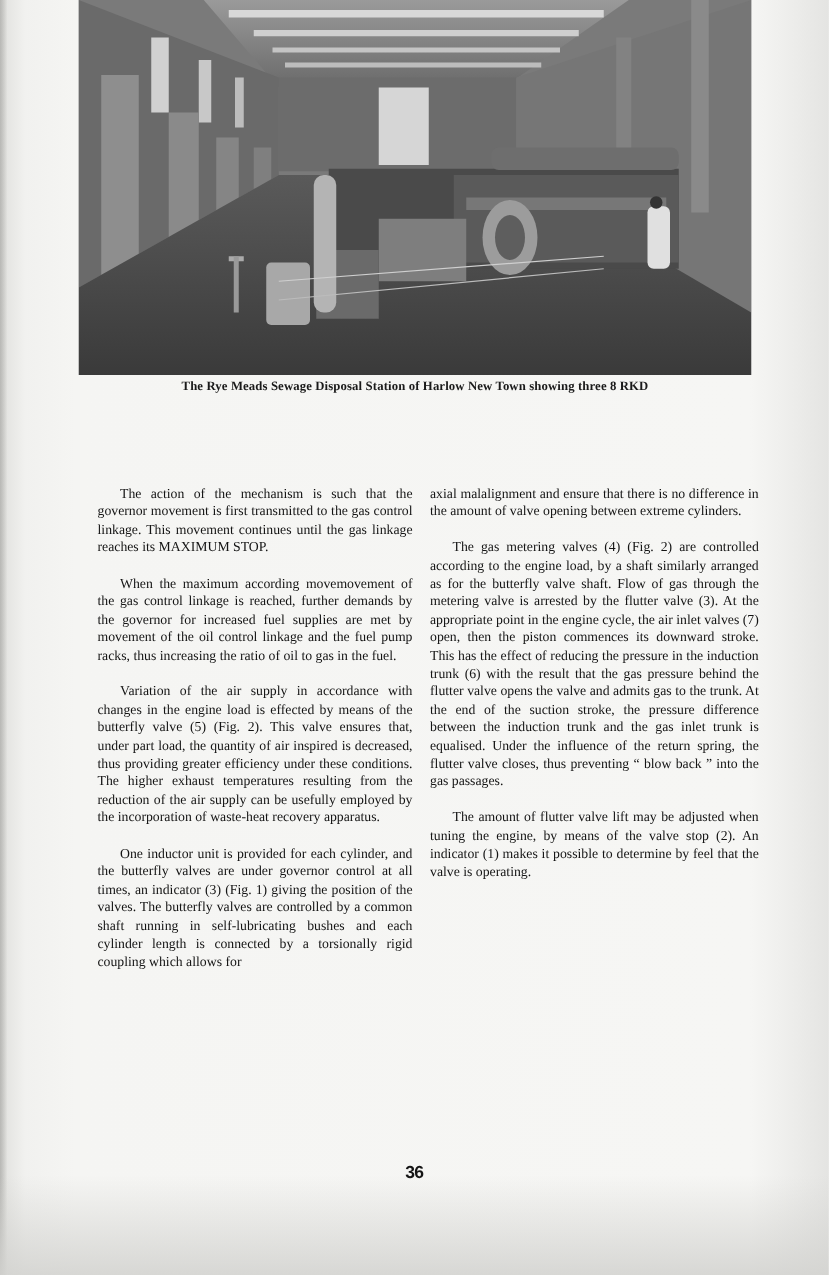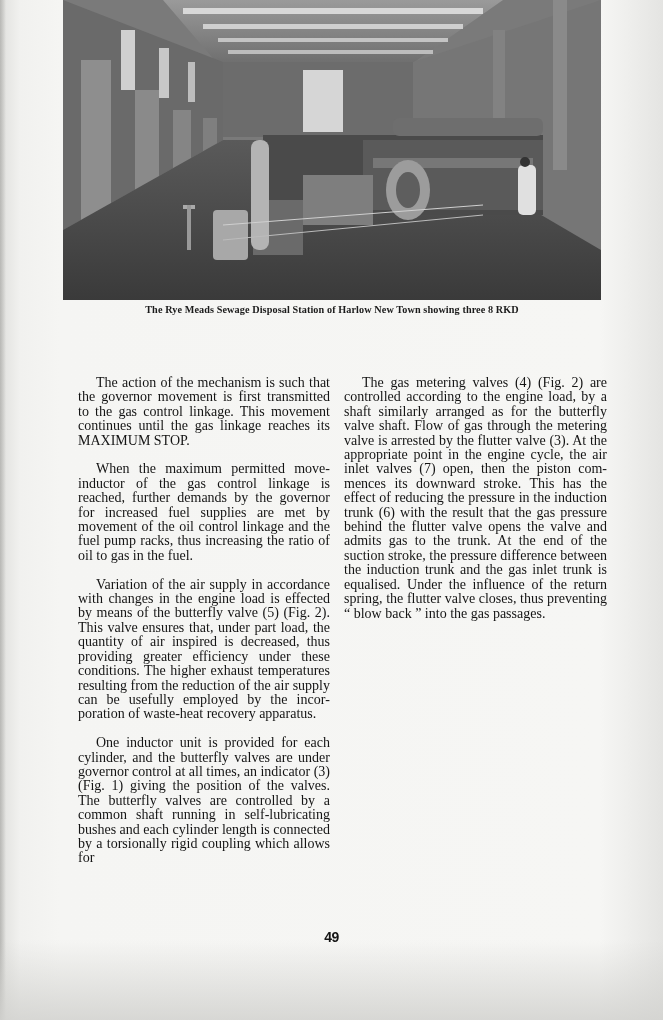--- a/index.html
+++ b/index.html
@@ -26,21 +26,21 @@
       position: absolute; left: 63px; top: 0; width: 538px; height: 300px;
       background: #3c3c3c; overflow: hidden;
     }
     .photo svg { display: block; width: 100%; height: 100%; }
     .caption {
       position: absolute; left: 63px; top: 302px; width: 538px;
       text-align: center; font-size: 10.2px; line-height: 16px; font-weight: bold;
       color: #1a1a1a; letter-spacing: 0.1px;
     }
     .col {
-      position: absolute; top: 376px; font-size: 14px; line-height: 14.4px;
+      position: absolute; top: 388px; font-size: 11px; line-height: 14.4px;
       text-align: justify; hyphens: manual;
     }
     .col.left { left: 78px; width: 252px; }
     .col.right { left: 344px; width: 263px; }
     .col p { margin: 0 0 14.4px 0; text-indent: 18px; }
     .col p.noindent { text-indent: 0; }
     .page-number {
       position: absolute; top: 929px; left: 0; width: 663px; text-align: center;
       font-size: 14px; font-weight: bold; font-family: "Liberation Sans", "DejaVu Sans", sans-serif;
       letter-spacing: -0.5px;
@@ -113,23 +113,25 @@
       <line x1="160" y1="240" x2="420" y2="215" stroke="#bcbcbc" stroke-width="1"></line>
     </svg>
   </div>
 
   <div class="caption">
     <div>The Rye Meads Sewage Disposal Station of Harlow New Town showing three 8 RKD</div>
   </div>
 
   <div class="col left">
     <p>The action of the mechanism is such that the governor movement is first transmitted to the gas control linkage. This movement continues until the gas linkage reaches its MAXIMUM STOP.</p>
-    <p>When the maximum permitted move­inductor of the gas control linkage is reached, further demands by the governor for increased fuel supplies are met by movement of the oil control linkage and the fuel pump racks, thus increasing the ratio of oil to gas in the fuel.</p>
+    <p>When the maximum according move­movement of the gas control linkage is reached, further demands by the governor for increased fuel supplies are met by movement of the oil control linkage and the fuel pump racks, thus increasing the ratio of oil to gas in the fuel.</p>
     <p>Variation of the air supply in accord­ance with changes in the engine load is effected by means of the butterfly valve (5) (Fig. 2). This valve ensures that, under part load, the quantity of air inspired is decreased, thus providing greater efficiency under these conditions. The higher exhaust temperatures result­ing from the reduction of the air supply can be usefully employed by the incor­poration of waste-heat recovery appara­tus.</p>
     <p>One inductor unit is provided for each cylinder, and the butterfly valves are under governor control at all times, an indicator (3) (Fig. 1) giving the position of the valves. The butterfly valves are controlled by a common shaft running in self-lubricating bushes and each cylinder length is connected by a torsion­ally rigid coupling which allows for</p>
   </div>
 
   <div class="col right">
+    <p class="noindent">axial malalignment and ensure that there is no difference in the amount of valve opening between extreme cylinders.</p>
     <p>The gas metering valves (4) (Fig. 2) are controlled according to the engine load, by a shaft similarly arranged as for the butterfly valve shaft. Flow of gas through the metering valve is arrested by the flutter valve (3). At the appropri­ate point in the engine cycle, the air inlet valves (7) open, then the piston com­mences its downward stroke. This has the effect of reducing the pressure in the induction trunk (6) with the result that the gas pressure behind the flutter valve opens the valve and admits gas to the trunk. At the end of the suction stroke, the pressure difference between the in­duction trunk and the gas inlet trunk is equalised. Under the influence of the return spring, the flutter valve closes, thus preventing “ blow back ” into the gas passages.</p>
+    <p>The amount of flutter valve lift may be adjusted when tuning the engine, by means of the valve stop (2). An indicator (1) makes it possible to determine by feel that the valve is operating.</p>
   </div>
 
-  <div class="page-number">49</div>
+  <div class="page-number">36</div>
 </div>
 
 </body></html>

